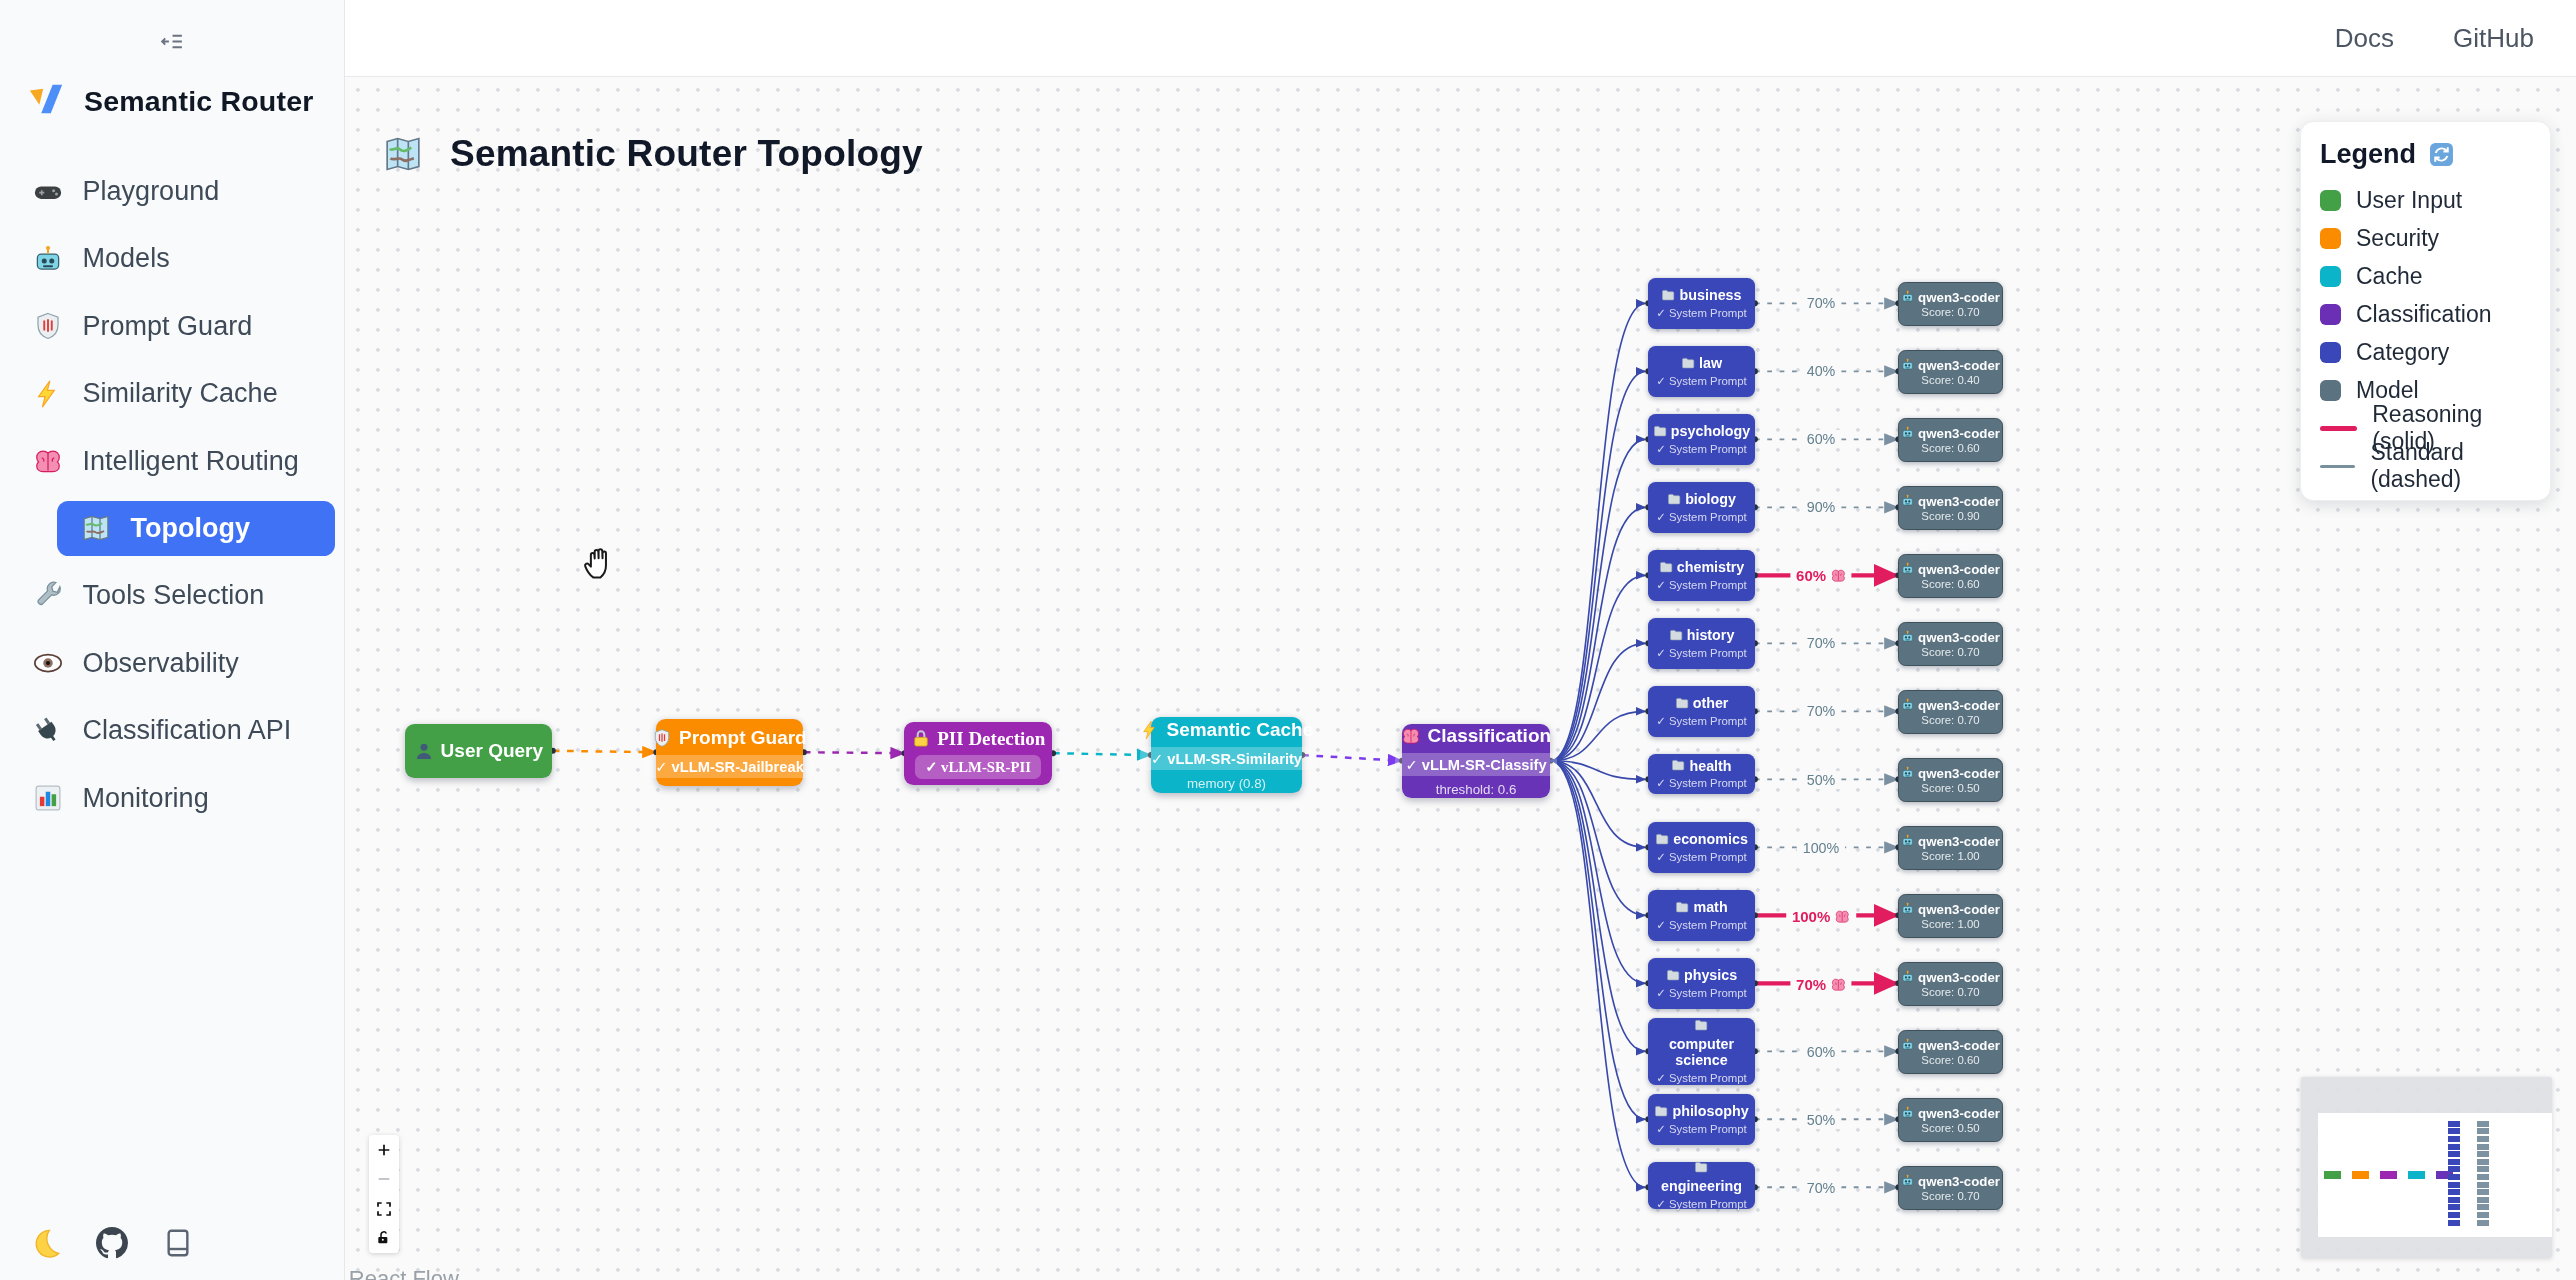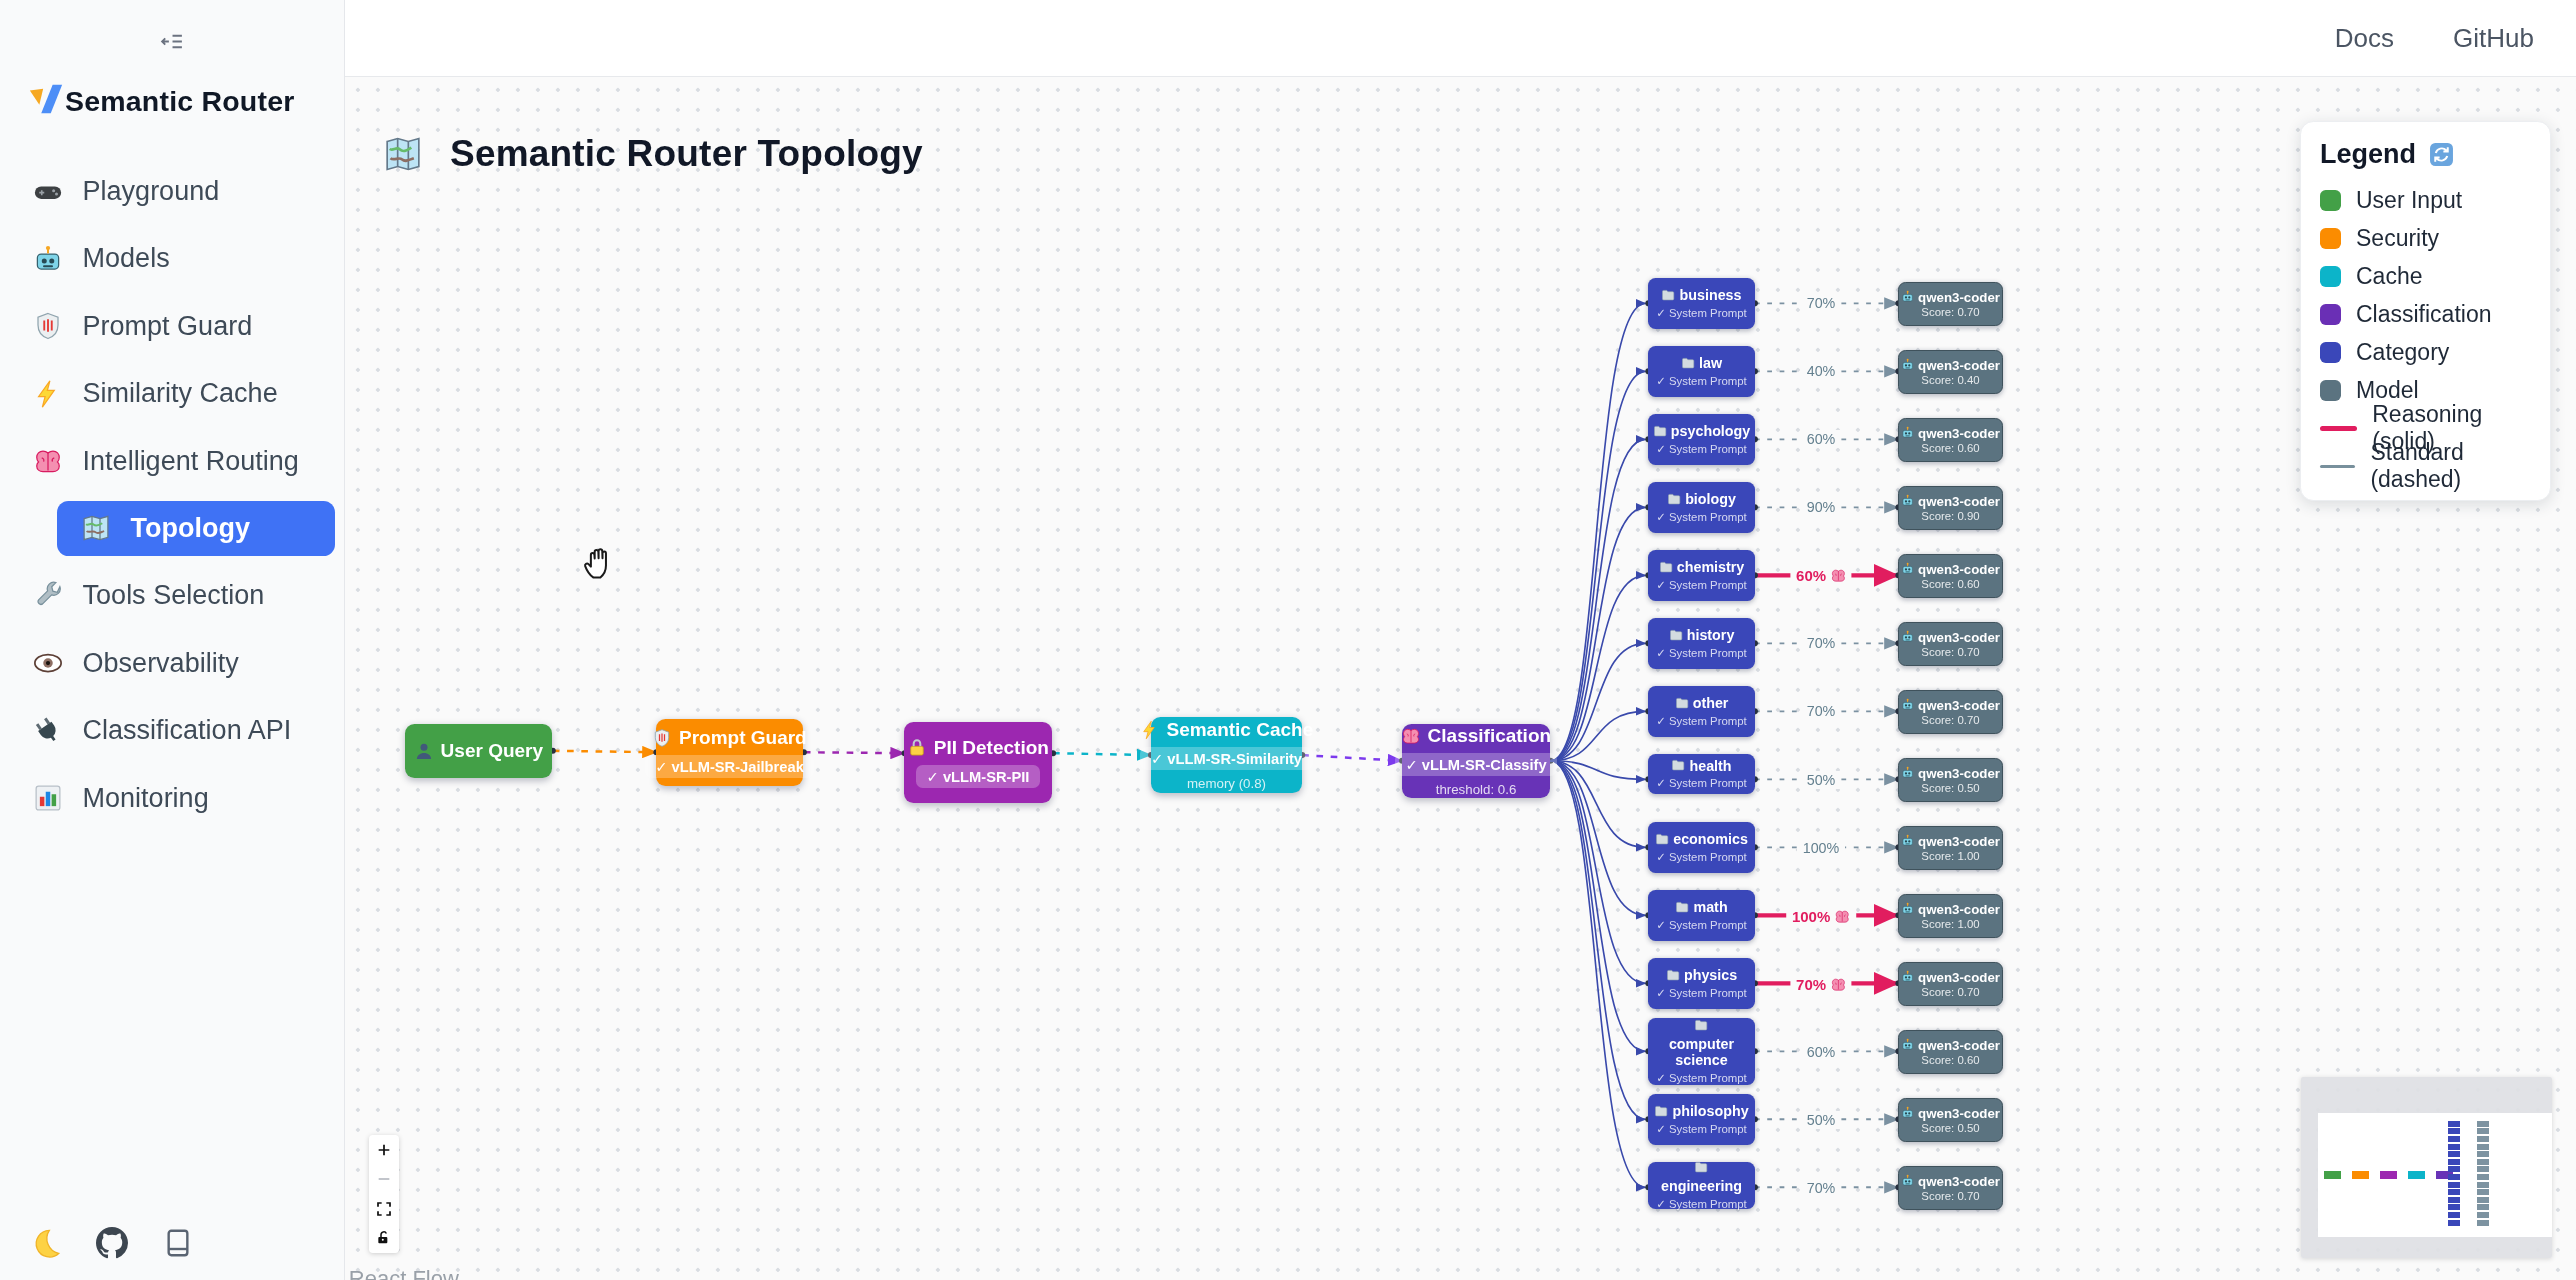--- a/index.html
+++ b/index.html
@@ -5,21 +5,21 @@
   html,body{margin:0;padding:0;width:2576px;height:1280px;overflow:hidden;
     font-family:"Liberation Sans","DejaVu Sans",sans-serif;background:#fff;}
   .app{display:flex;width:2576px;height:1280px;}
 
   
   .sidebar{width:344px;min-width:344px;height:100%;background:#f9fafb;border-right:1px solid #e5e7eb;
     position:relative;display:flex;flex-direction:column;}
   .collapse-btn{align-self:center;margin-top:25px;width:42px;height:32px;display:flex;align-items:center;
     justify-content:center;cursor:pointer;}
   .collapse-btn svg{width:32px;height:25px;}
-  .brand{display:flex;align-items:center;margin:25px 0 0 27px;}
+  .brand{display:flex;align-items:center;gap:19px;margin:25px 0 0 27px;}
   .brand-logo svg{width:38px;height:38px;display:block;}
   .brand-name{font-size:28.5px;font-weight:700;color:#101826;letter-spacing:0.2px;}
   .nav{display:flex;flex-direction:column;gap:12.4px;margin-top:44px;padding:0 8.6px;}
   .nav-item{display:flex;align-items:center;gap:19px;height:55px;padding:0 0 0 23px;border-radius:11.4px;
     font-size:27px;color:#3e4a57;cursor:pointer;}
   .nav-item .nav-ico{width:32px;height:32px;display:flex;align-items:center;justify-content:center;}
   .nav-item .nav-ico svg{width:30px;height:30px;}
   .nav-item.active{background:#3f72f5;color:#fff;font-weight:600;margin-left:48px;}
   .side-footer{position:absolute;bottom:21px;left:30px;display:flex;align-items:center;gap:34px;}
   .side-footer .f-ico{width:32px;height:32px;cursor:pointer;}
@@ -502,21 +502,21 @@
             <span style="display: flex;">
               <svg viewBox="0 0 24 24">
                 <path d="M12 2l8 3v6.2c0 5.4-3.4 9.3-8 10.8-4.6-1.5-8-5.4-8-10.8V5z" fill="#eceff1" stroke="#90a4ae"></path>
                 <path d="M9 7.5v8M12 6.5v10M15 7.5v8" stroke="#e53935" stroke-width="1.5"></path>
               </svg>
             </span>
             <span>Prompt Guard</span>
           </div>
           <div class="fn-badge">✓ vLLM-SR-Jailbreak</div>
         </div>
-        <div class="flow-node" style="left: 559px; top: 645px; width: 148px; height: 81px; background: rgb(156, 39, 176);">
+        <div class="flow-node" style="left: 559px; top: 645px; width: 148px; height: 63px; background: rgb(156, 39, 176); font-family: Liberation Serif, serif;">
           <div class="fn-title">
             <span style="display: flex;">
               <svg viewBox="0 0 24 24">
                 <rect x="4.5" y="10" width="15" height="10.5" rx="2" fill="#fdd244" stroke="#c9a113"></rect>
                 <path d="M8 10V6.8a4 4 0 0 1 8 0V10" fill="none" stroke="#c3cad1" stroke-width="2.4"></path>
               </svg>
             </span>
             <span>PII Detection</span>
           </div>
           <div class="fn-badge">✓ vLLM-SR-PII</div>

